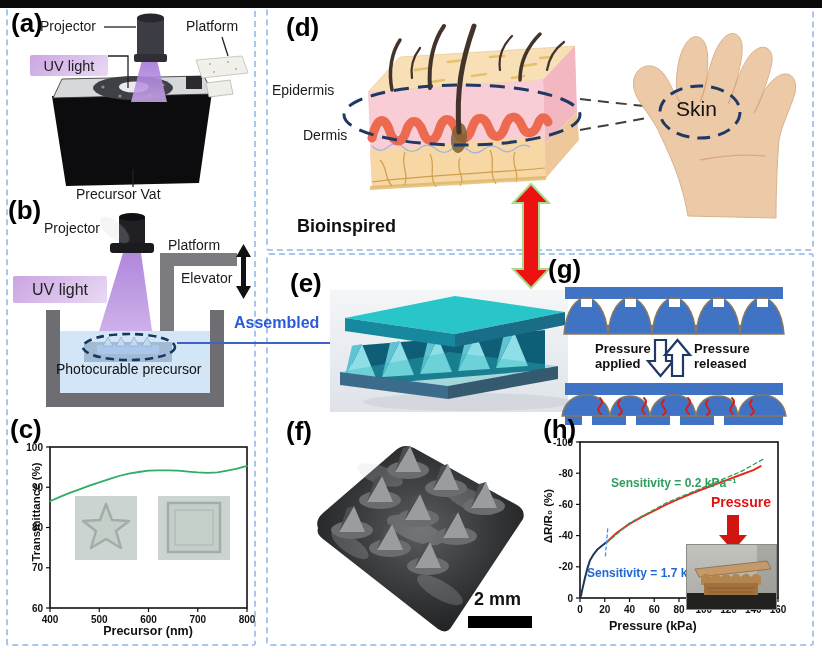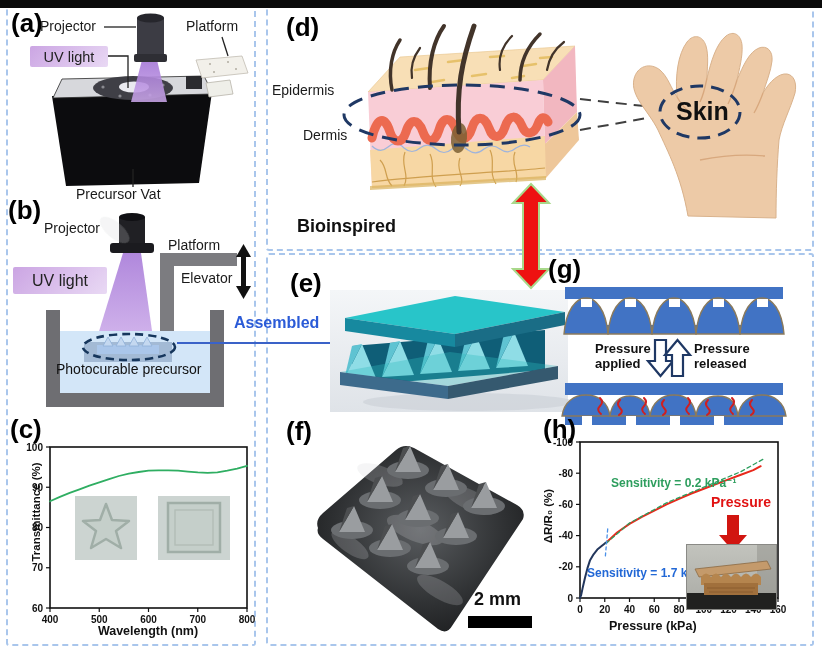--- a/index.html
+++ b/index.html
@@ -3,21 +3,21 @@
 <meta charset="utf-8">
 <style>
   html,body{margin:0;padding:0;background:#ffffff;}
   #canvas{position:relative;width:822px;height:655px;background:#ffffff;overflow:hidden;
           font-family:"Liberation Sans","DejaVu Sans",sans-serif;color:#111;}
   .dbox{position:absolute;border:2px dashed #a9c6ec;border-radius:3px;}
   .txt{position:absolute;white-space:nowrap;line-height:1.05;}
   .plabel{font-weight:bold;font-size:24px;color:#000;}
   .ann{font-size:14px;color:#1a1a1a;}
   .uvbox{position:absolute;display:flex;align-items:center;justify-content:center;
-         background:linear-gradient(135deg,#cba5e3,#e9d9f4);color:#222;border-radius:2px;}
+         background:linear-gradient(135deg,#cba5e3,#e9d9f4);color:#222;border-radius:2px;margin-top:9px;}
   svg.art{position:absolute;left:0;top:0;pointer-events:none;}
   #bottom-bar{position:absolute;left:0;top:647;width:822px;height:8px;background:#0a0a0a;}
   .rot90{transform:rotate(-90deg);transform-origin:left top;}
   .inset-photo{position:absolute;overflow:hidden;border:1px solid #8a8a86;}
 </style>
 </head>
 <body>
 
 <div id="canvas">
 
@@ -364,26 +364,26 @@
   <div class="uvbox" style="left:30px;top:46px;width:78px;height:21px;font-size:14.5px">UV light</div>
   <div class="txt ann" style="left:76px;top:187px">Precursor Vat</div>
 
   <div class="txt ann" style="left:44px;top:221px">Projector</div>
   <div class="txt ann" style="left:168px;top:238px">Platform</div>
   <div class="txt ann" style="left:181px;top:271px">Elevator</div>
   <div class="uvbox" style="left:13px;top:267px;width:94px;height:27px;font-size:16px">UV light</div>
   <div class="txt" style="left:56px;top:362px;font-size:14px">Photocurable precursor</div>
   <div class="txt" style="left:234px;top:315px;font-size:16px;font-weight:600;color:#2b5bd7">Assembled</div>
 
-  <div class="txt" style="left:88px;top:625px;width:120px;text-align:center;font-size:12.5px;font-weight:bold">Wavelength (nm)</div>
+  <div class="txt" style="left:88px;top:625px;width:120px;text-align:center;font-size:12.5px;font-weight:bold">Precursor (nm)</div>
   <div class="txt rot90" style="left:30px;top:578px;width:132px;text-align:center;font-size:11.5px;font-weight:bold">Transmittance (%)</div>
 
   <div class="txt ann" style="left:272px;top:83px">Epidermis</div>
   <div class="txt ann" style="left:303px;top:128px">Dermis</div>
-  <div class="txt" style="left:676px;top:98px;font-size:25px;font-weight:bold">Skin</div>
+  <div class="txt" style="left:676px;top:98px;font-size:21px;font-weight:normal">Skin</div>
   <div class="txt" style="left:297px;top:217px;font-size:18px;font-weight:bold">Bioinspired</div>
 
   <div class="txt" style="left:474px;top:590px;font-size:18px;font-weight:bold">2 mm</div>
 
   <div class="txt" style="left:595px;top:342px;font-size:13px;font-weight:bold">Pressure</div>
   <div class="txt" style="left:595px;top:357px;font-size:13px;font-weight:bold">applied</div>
   <div class="txt" style="left:694px;top:342px;font-size:13px;font-weight:bold">Pressure</div>
   <div class="txt" style="left:694px;top:357px;font-size:13px;font-weight:bold">released</div>
 
   <div class="txt" style="left:611px;top:477px;font-size:12px;font-weight:bold;color:#2e9e5e">Sensitivity = 0.2 kPa⁻¹</div>

